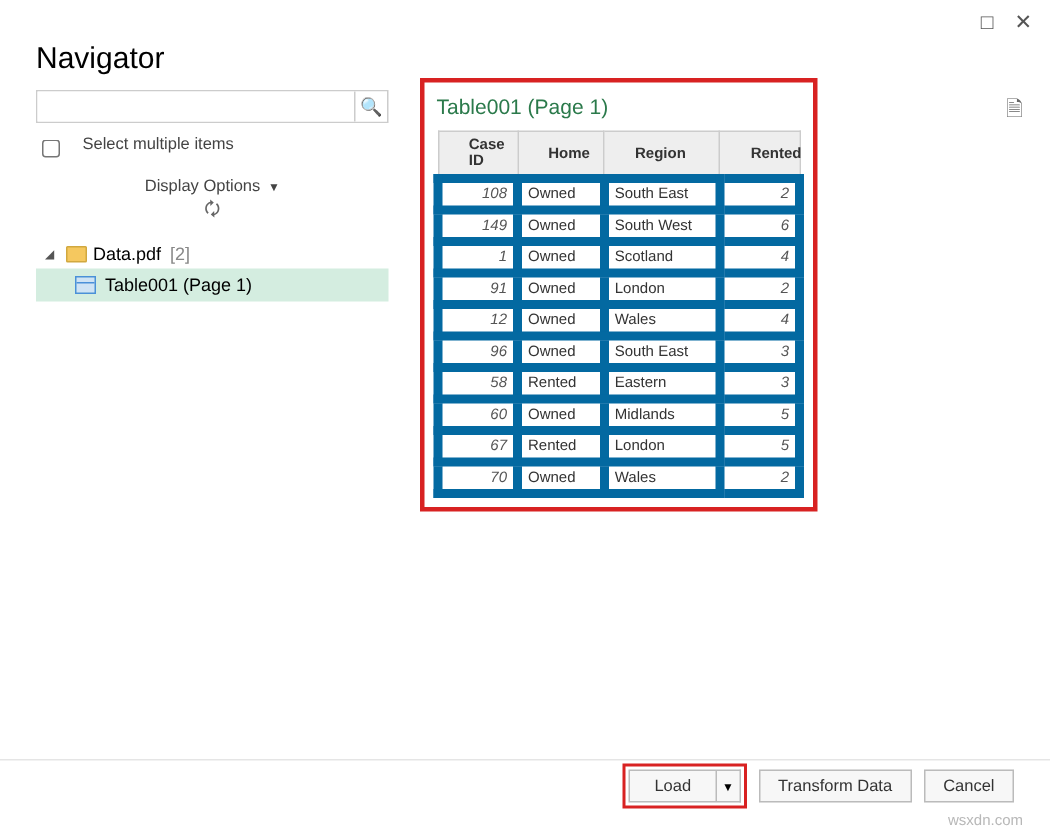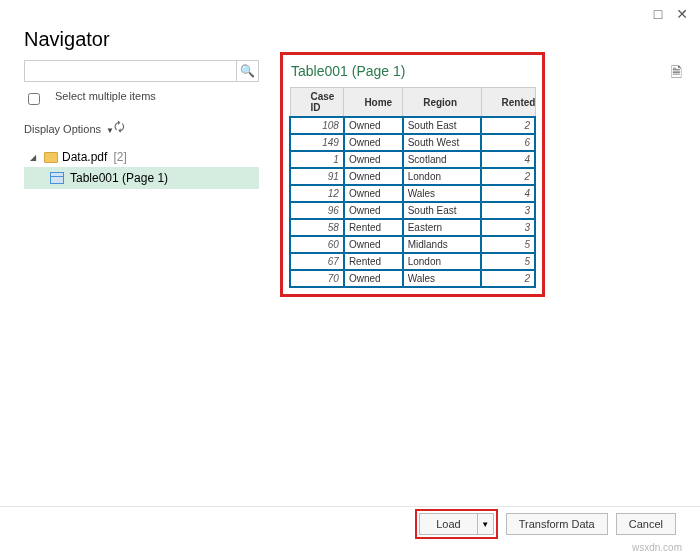--- a/index.html
+++ b/index.html
@@ -11,42 +11,42 @@
 .nav-title { position: absolute; top: 28px; left: 24px; font-size: 20px; color: #000000; font-weight: 400; }
 
 .left-panel { position: absolute; top: 60px; left: 24px; width: 235px; }
 .search-box { display: flex; border: 1px solid #ccc; height: 22px; }
 .search-box input { flex: 1; border: none; outline: none; padding: 0 4px; font-size: 11px; }
 .search-btn { width: 22px; display: flex; align-items: center; justify-content: center; background: #fff; border-left: 1px solid #ccc; font-size: 12px; color: #666; }
 
 .multi-select { margin-top: 8px; font-size: 11px; color: #444; display: flex; align-items: flex-start; gap: 12px; }
 .multi-select input { width: 12px; height: 12px; }
 
-.display-opts { margin-top: 10px; font-size: 11px; color: #444; display: flex; align-items: center; }
+.display-opts { margin-top: 10px; font-size: 11px; color: #444; display: flex; align-items: center; flex-direction: column; }
 .display-opts .caret { font-size: 8px; margin-left: 2px; }
 .refresh-ico { font-size: 12px; color: #666; }
 
 .tree { margin-top: 8px; font-size: 12px; }
 .tree-node { display: flex; align-items: center; padding: 3px 0 3px 6px; gap: 4px; }
 .tree-node .arrow { font-size: 8px; color: #555; width: 10px; }
 .tree-node .folder { width: 14px; height: 11px; background: #f5c85f; border: 1px solid #d1a83f; border-radius: 1px; display: inline-block; }
 .tree-node .count { color: #888; margin-left: 2px; }
 .tree-child { display: flex; align-items: center; padding: 4px 0 4px 26px; gap: 6px; font-size: 12px; }
 .tree-child.selected { background: #d4ede0; }
 .tree-child .tbl-ico { width: 14px; height: 12px; border: 1px solid #4a90d9; background: linear-gradient(#cfe3f5, #cfe3f5); display: inline-block; position: relative; }
 .tree-child .tbl-ico::before { content:""; position:absolute; top:3px; left:0; right:0; height:1px; background:#4a90d9;}
 .tree-child .pg-ico { width: 14px; height: 12px; border: 1px solid #999; display:inline-block; position:relative;}
 .tree-child .pg-ico::before{content:"";position:absolute;top:3px;left:0;right:0;height:1px;background:#999;}
 .tree-child .pg-ico::after{content:"";position:absolute;top:0;bottom:0;left:6px;width:1px;background:#999;}
 
 .preview { position: absolute; top: 52px; left: 280px; width: 265px; border: 3px solid #d82222; padding: 6px; }
 .preview-title { color: #2b7a4b; font-size: 14px; margin: 2px 0 8px 2px; }
 .data-tbl { width: 100%; border-collapse: collapse; font-size: 10px; table-layout: fixed; }
 .data-tbl th { background: #eeeeee; border: 1px solid #ccc; padding: 3px 20px; text-align: left; font-weight: 600; color: #333; }
-.data-tbl td { border: 2px solid #0369a1; padding: 2px 4px; color: #333; }
+.data-tbl td { border: 6px solid #0369a1; padding: 2px 4px; color: #333; }
 .data-tbl td.num { text-align: right; font-style: italic; color: #555; }
 .data-tbl td.mem { text-align: right; font-style: italic; color: #555; }
 
 .side-ico { position: absolute; top: 62px; right: 18px; font-size: 14px; color: #666; }
 
 .footer { position: absolute; bottom: 18px; right: 24px; display: flex; gap: 8px; align-items: center; }
 .btn { border: 1px solid #bbb; background: #f7f7f7; font-size: 11px; padding: 4px 12px; color: #333; cursor: pointer; }
 .load-wrap { display: flex; border: 2px solid #d82222; padding: 2px; }
 .load-wrap .btn { padding: 4px 16px; }
 .load-wrap .drop { border: 1px solid #bbb; border-left: none; background: #f7f7f7; width: 16px; display:flex; align-items:center; justify-content:center; font-size:8px; cursor:pointer; }

